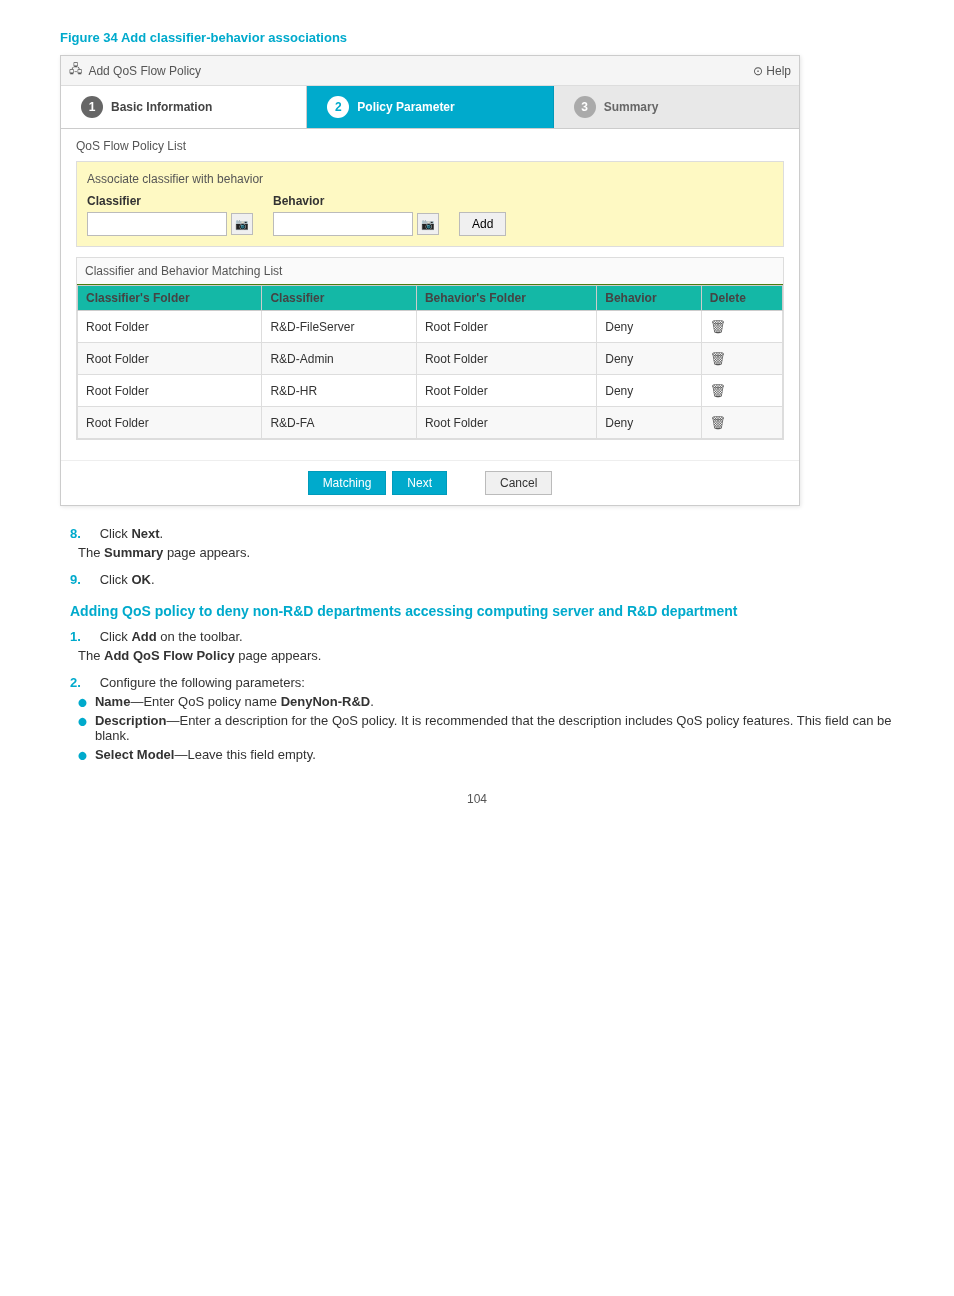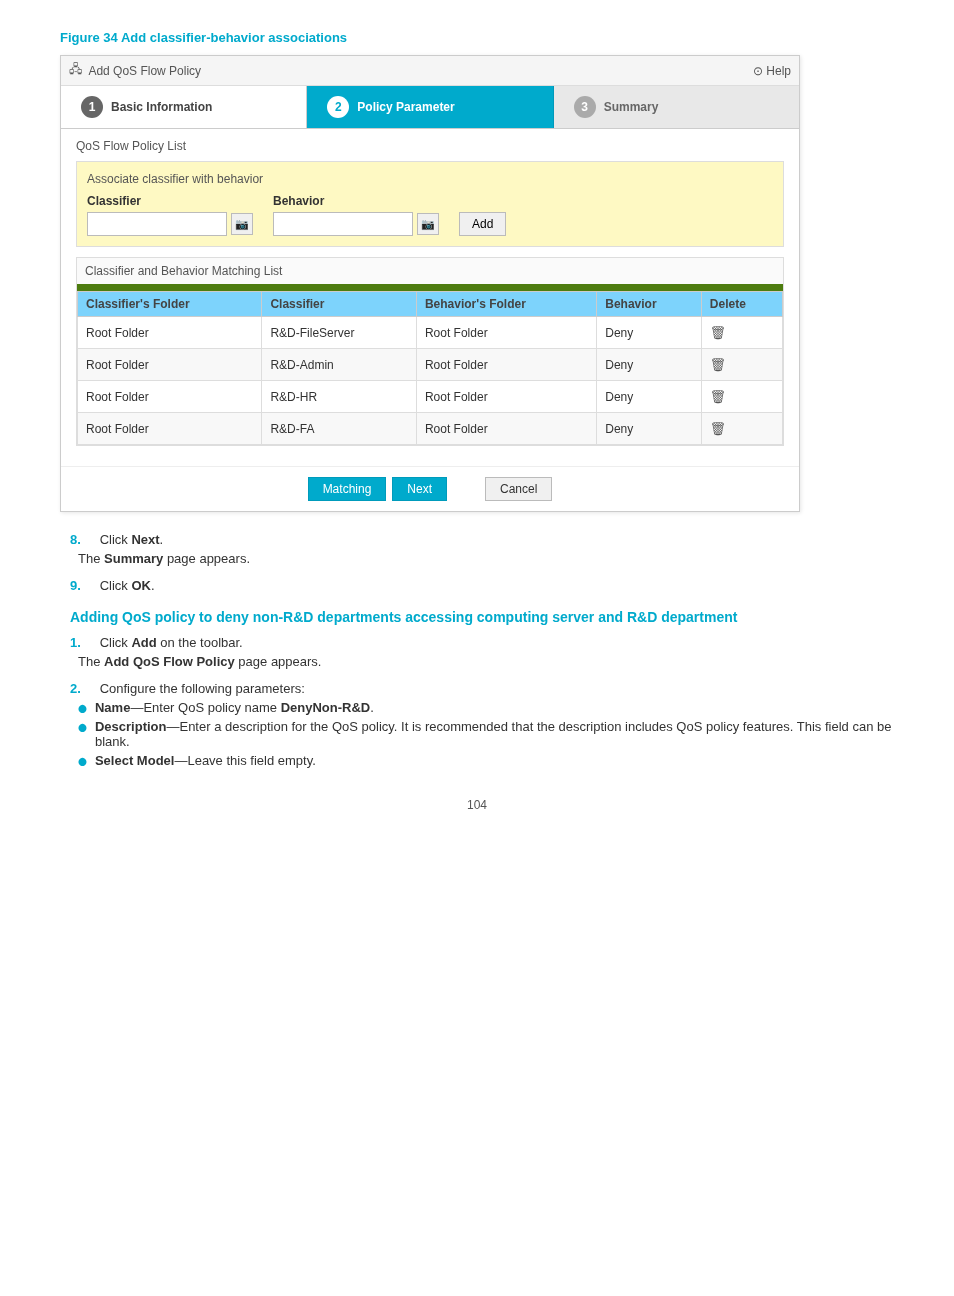--- a/index.html
+++ b/index.html
@@ -188,31 +188,31 @@
     .matching-section {
       border: 1px solid #ddd;
       background: #fafafa;
       margin-bottom: 10px;
     }
 
     .matching-title {
       font-size: 12px;
       color: #555;
       padding: 6px 8px;
-      border-bottom: 7px solid #4d7c0f;
+      border-bottom: 1px solid #4d7c0f;
     }
 
     .data-table {
       width: 100%;
       border-collapse: collapse;
       font-size: 12px;
     }
 
     .data-table th {
-      background: #7dd3fc;
+      background: #14b8a6;
       border: 1px solid #ccc;
       padding: 5px 8px;
       text-align: left;
       font-weight: bold;
       color: #444;
     }
 
     .data-table td {
       border: 1px solid #ddd;
       padding: 8px 8px;

